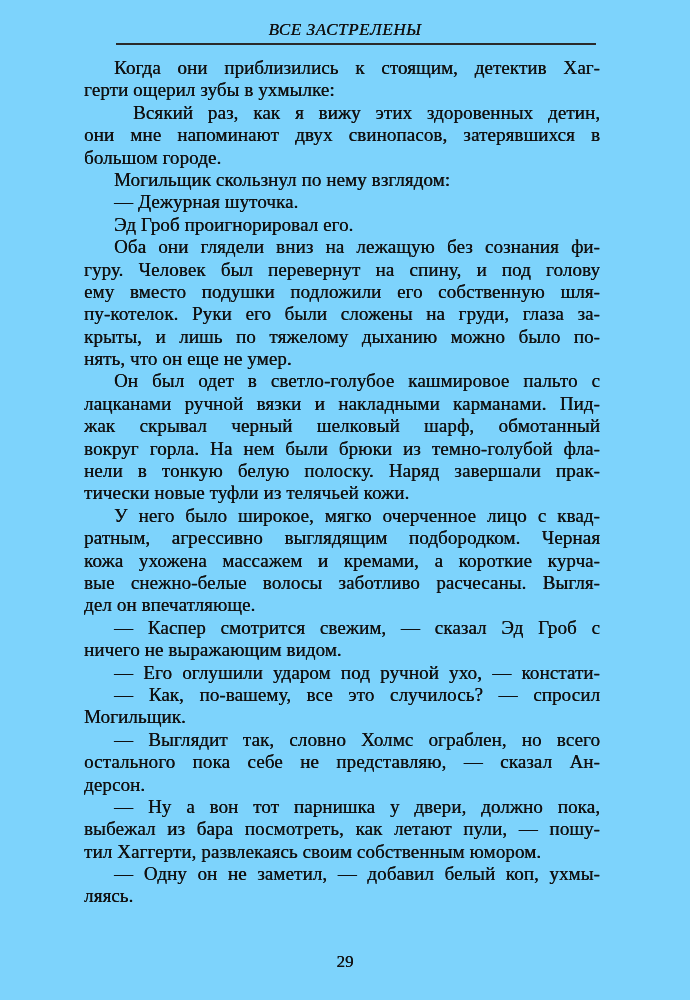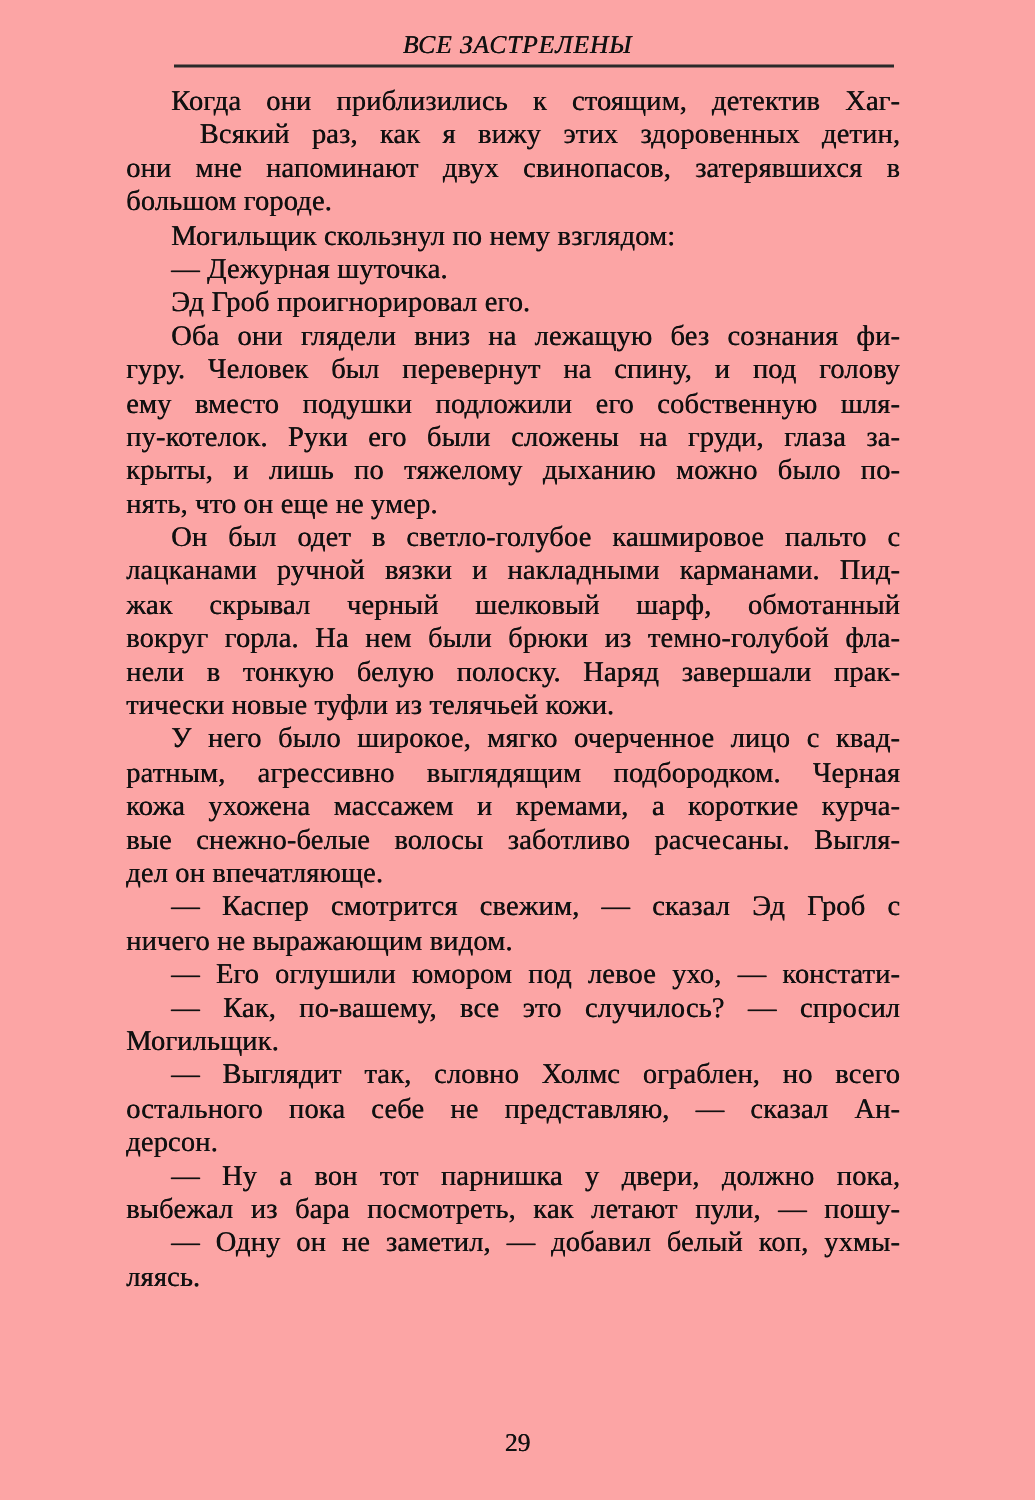--- a/index.html
+++ b/index.html
@@ -1,20 +1,20 @@
 <!DOCTYPE html>
 <html><head>
 <meta charset="utf-8">
 <style>
   html, body { margin: 0; padding: 0; }
   .page {
     position: relative;
     width: 690px;
     height: 1000px;
-    background: #fca5a5;
+    background: #7dd3fc;
     font-family: "Liberation Serif", serif;
     color: #111111;
     overflow: hidden;
   }
   .header-title {
     position: absolute;
     top: 20px;
     left: 0;
     width: 100%;
     text-align: center;
@@ -64,20 +64,21 @@
   }
 </style>
 </head>
 <body>
 
 <div class="page">
   <div class="header-title">ВСЕ ЗАСТРЕЛЕНЫ</div>
   <div class="header-rule"></div>
   <div class="body-text" id="body-lines">
       <div class="line just ind1">Когда они приблизились к стоящим, детектив Хаг-</div>
+      <div class="line">герти ощерил зубы в ухмылке:</div>
       <div class="line just ind2">Всякий раз, как я вижу этих здоровенных детин,</div>
       <div class="line just">они мне напоминают двух свинопасов, затерявшихся в</div>
       <div class="line">большом городе.</div>
       <div class="line ind1">Могильщик скользнул по нему взглядом:</div>
       <div class="line ind1">— Дежурная шуточка.</div>
       <div class="line ind1">Эд Гроб проигнорировал его.</div>
       <div class="line just ind1">Оба они глядели вниз на лежащую без сознания фи-</div>
       <div class="line just">гуру. Человек был перевернут на спину, и под голову</div>
       <div class="line just">ему вместо подушки подложили его собственную шля-</div>
       <div class="line just">пу-котелок. Руки его были сложены на груди, глаза за-</div>
@@ -89,25 +90,26 @@
       <div class="line just">вокруг горла. На нем были брюки из темно-голубой фла-</div>
       <div class="line just">нели в тонкую белую полоску. Наряд завершали прак-</div>
       <div class="line">тически новые туфли из телячьей кожи.</div>
       <div class="line just ind1">У него было широкое, мягко очерченное лицо с квад-</div>
       <div class="line just">ратным, агрессивно выглядящим подбородком. Черная</div>
       <div class="line just">кожа ухожена массажем и кремами, а короткие курча-</div>
       <div class="line just">вые снежно-белые волосы заботливо расчесаны. Выгля-</div>
       <div class="line">дел он впечатляюще.</div>
       <div class="line just ind1">— Каспер смотрится свежим, — сказал Эд Гроб с</div>
       <div class="line">ничего не выражающим видом.</div>
-      <div class="line just ind1">— Его оглушили юмором под левое ухо, — констати-</div>
+      <div class="line just ind1">— Его оглушили ударом под ручной ухо, — констати-</div>
       <div class="line just ind1">— Как, по-вашему, все это случилось? — спросил</div>
       <div class="line">Могильщик.</div>
       <div class="line just ind1">— Выглядит так, словно Холмс ограблен, но всего</div>
       <div class="line just">остального пока себе не представляю, — сказал Ан-</div>
       <div class="line">дерсон.</div>
       <div class="line just ind1">— Ну а вон тот парнишка у двери, должно пока,</div>
       <div class="line just">выбежал из бара посмотреть, как летают пули, — пошу-</div>
+      <div class="line">тил Хаггерти, развлекаясь своим собственным юмором.</div>
       <div class="line just ind1">— Одну он не заметил, — добавил белый коп, ухмы-</div>
       <div class="line">ляясь.</div>
     </div>
   <div class="footer-pagenum">29</div>
 </div>
 
 </body></html>

